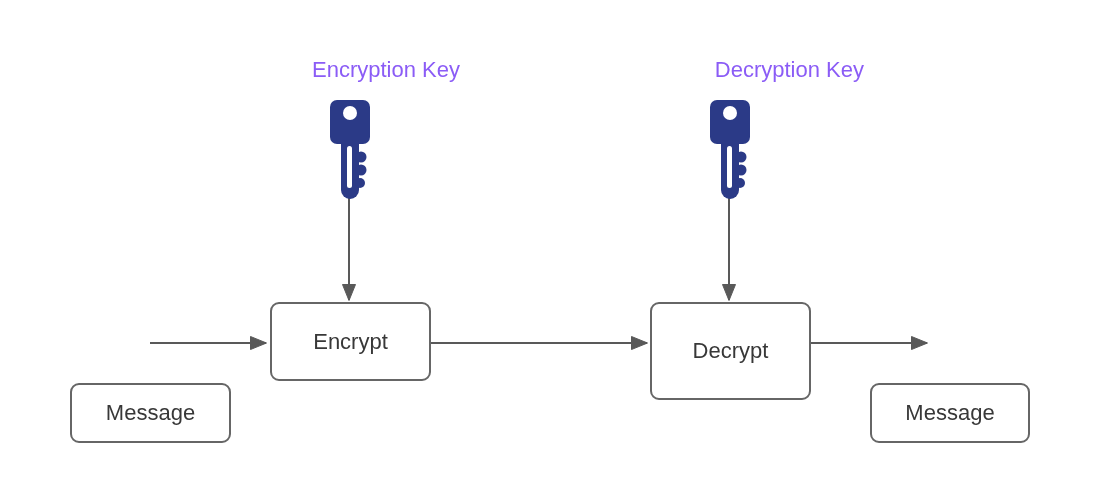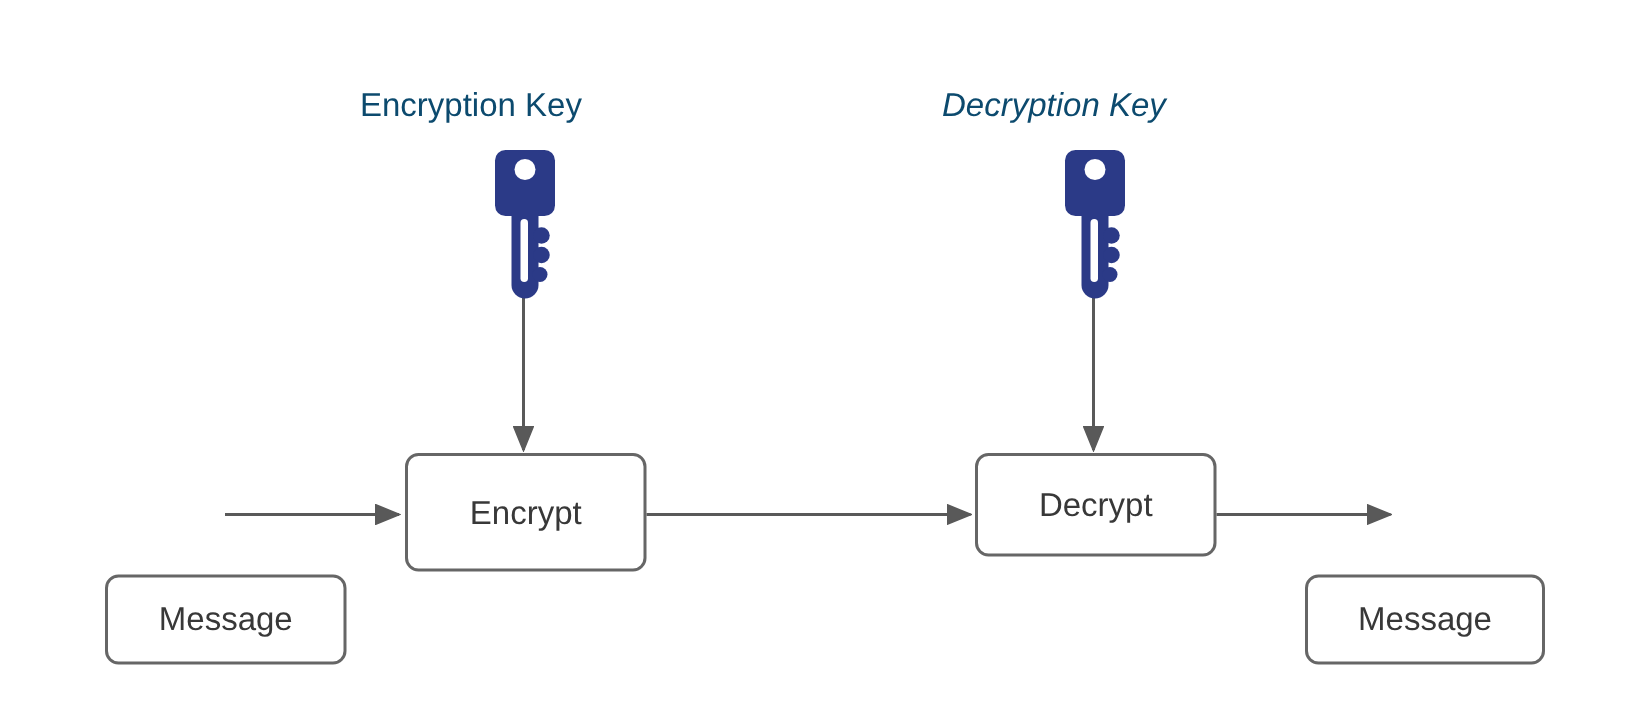--- a/index.html
+++ b/index.html
@@ -11,44 +11,44 @@
     font-family: "Liberation Sans", sans-serif;
     color: #383838;
     overflow: hidden;
   }
   .arrows { position: absolute; left: 0; top: 0; }
   .arrow { stroke: #595959; stroke-width: 2; }
   .key-label {
     position: absolute;
     top: 57px;
     width: 220px;
-    text-align: left;
+    text-align: right;
     font-size: 22px;
     line-height: 26px;
-    color: #0c4a6e;
+    color: #8b5cf6;
   }
   .key-label.enc { left: 240px; }
-  .key-label.dec { left: 628px; font-style: italic; }
+  .key-label.dec { left: 644px; }
   .key { position: absolute; top: 100px; width: 44px; height: 100px; }
   .enc-key { left: 328px; }
   .dec-key { left: 708px; }
   .box {
     position: absolute;
     background: #ffffff;
     border: 2px solid #666666;
     border-radius: 9px;
     display: flex;
     align-items: center;
     justify-content: center;
     font-size: 22px;
     color: #383838;
     box-sizing: border-box;
   }
   .encrypt { left: 270px; top: 302px; width: 161px; height: 79px; text-align: center; }
-  .decrypt { left: 650px; top: 302px; width: 161px; height: 69px; }
+  .decrypt { left: 650px; top: 302px; width: 161px; height: 98px; }
   .msg-in  { left: 70px;  top: 383px; width: 161px; height: 60px; }
   .cipher  { left: 460px; top: 383px; width: 161px; height: 60px; }
   .msg-out { left: 870px; top: 383px; width: 160px; height: 60px; }
 </style>
 </head>
 <body>
 
 <div class="canvas">
 
   <svg class="arrows" width="1100" height="484" viewBox="0 0 1100 484">

